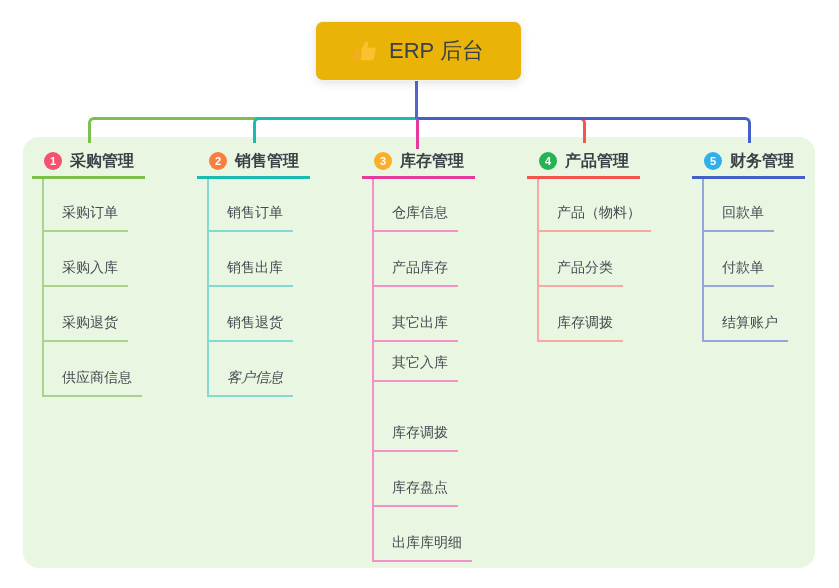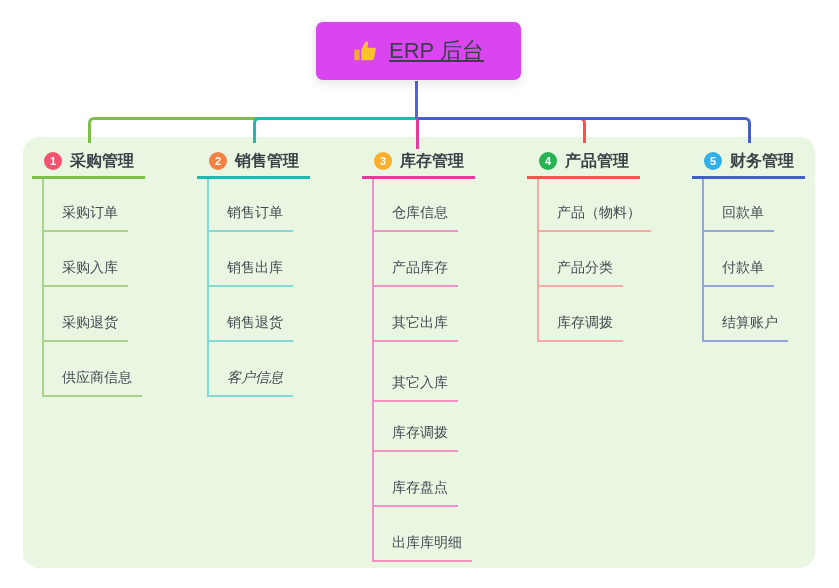--- a/index.html
+++ b/index.html
@@ -7,24 +7,24 @@
     width:839px;height:588px;position:relative;background:#ffffff;
     font-family:"Liberation Sans","DejaVu Sans",sans-serif;
     overflow:hidden;
   }
   .panel{
     position:absolute;left:23px;top:137px;width:792px;height:431px;
     background:#e8f6e2;border-radius:16px;
   }
   .root-node{
     position:absolute;left:315px;top:21px;width:207px;height:60px;
-    background:#d946ef;border:1px solid #f1f1f1;border-radius:8px;
+    background:#eab308;border:1px solid #f1f1f1;border-radius:8px;
     box-shadow:0 3px 10px rgba(0,0,0,.10);
     display:flex;align-items:center;justify-content:center;gap:10px;
-    font-size:22px;font-weight:500;color:#3a3f4a;box-sizing:border-box;text-decoration:underline;
+    font-size:22px;font-weight:500;color:#3a3f4a;box-sizing:border-box;
   }
   .root-node svg{width:26px;height:26px;flex:none;}
   .stem{position:absolute;left:415px;top:81px;width:3px;height:38px;background:#5465cd;}
   .drop3{position:absolute;left:416px;top:119px;width:3px;height:30px;background:#e5399b;}
   .elbow-left{position:absolute;top:117px;height:26px;border-top:3px solid;border-left:3px solid;border-top-left-radius:6px;box-sizing:border-box;}
   .elbow-right{position:absolute;top:117px;height:26px;border-top:3px solid;border-right:3px solid;border-top-right-radius:6px;box-sizing:border-box;}
   .branch-title{
     position:absolute;top:146px;width:113px;height:33px;box-sizing:border-box;
     display:flex;align-items:center;gap:8px;padding-left:12px;
     border-bottom:3px solid;font-size:16px;font-weight:600;color:#3c4147;
@@ -92,21 +92,21 @@
 <div class="child l2" style="left:207px;top:367px;font-style:italic;">客户信息</div>
 
 <div class="branch-title c3" style="left:362px;">
   <span class="badge bg3">3</span>
   <span>库存管理</span>
 </div>
 <div class="vline l3" style="left:372px;height:383px;"></div>
 <div class="child l3" style="left:372px;top:202px;">仓库信息</div>
 <div class="child l3" style="left:372px;top:257px;">产品库存</div>
 <div class="child l3" style="left:372px;top:312px;">其它出库</div>
-<div class="child l3" style="left:372px;top:372px;">其它入库</div>
+<div class="child l3" style="left:372px;top:352px;">其它入库</div>
 <div class="child l3" style="left:372px;top:422px;text-align:center;">库存调拨</div>
 <div class="child l3" style="left:372px;top:477px;">库存盘点</div>
 <div class="child l3" style="left:372px;top:532px;">出库库明细</div>
 
 <div class="branch-title c4" style="left:527px;">
   <span class="badge bg4">4</span>
   <span>产品管理</span>
 </div>
 <div class="vline l4" style="left:537px;height:163px;"></div>
 <div class="child l4" style="left:537px;top:202px;">产品（物料）</div>

